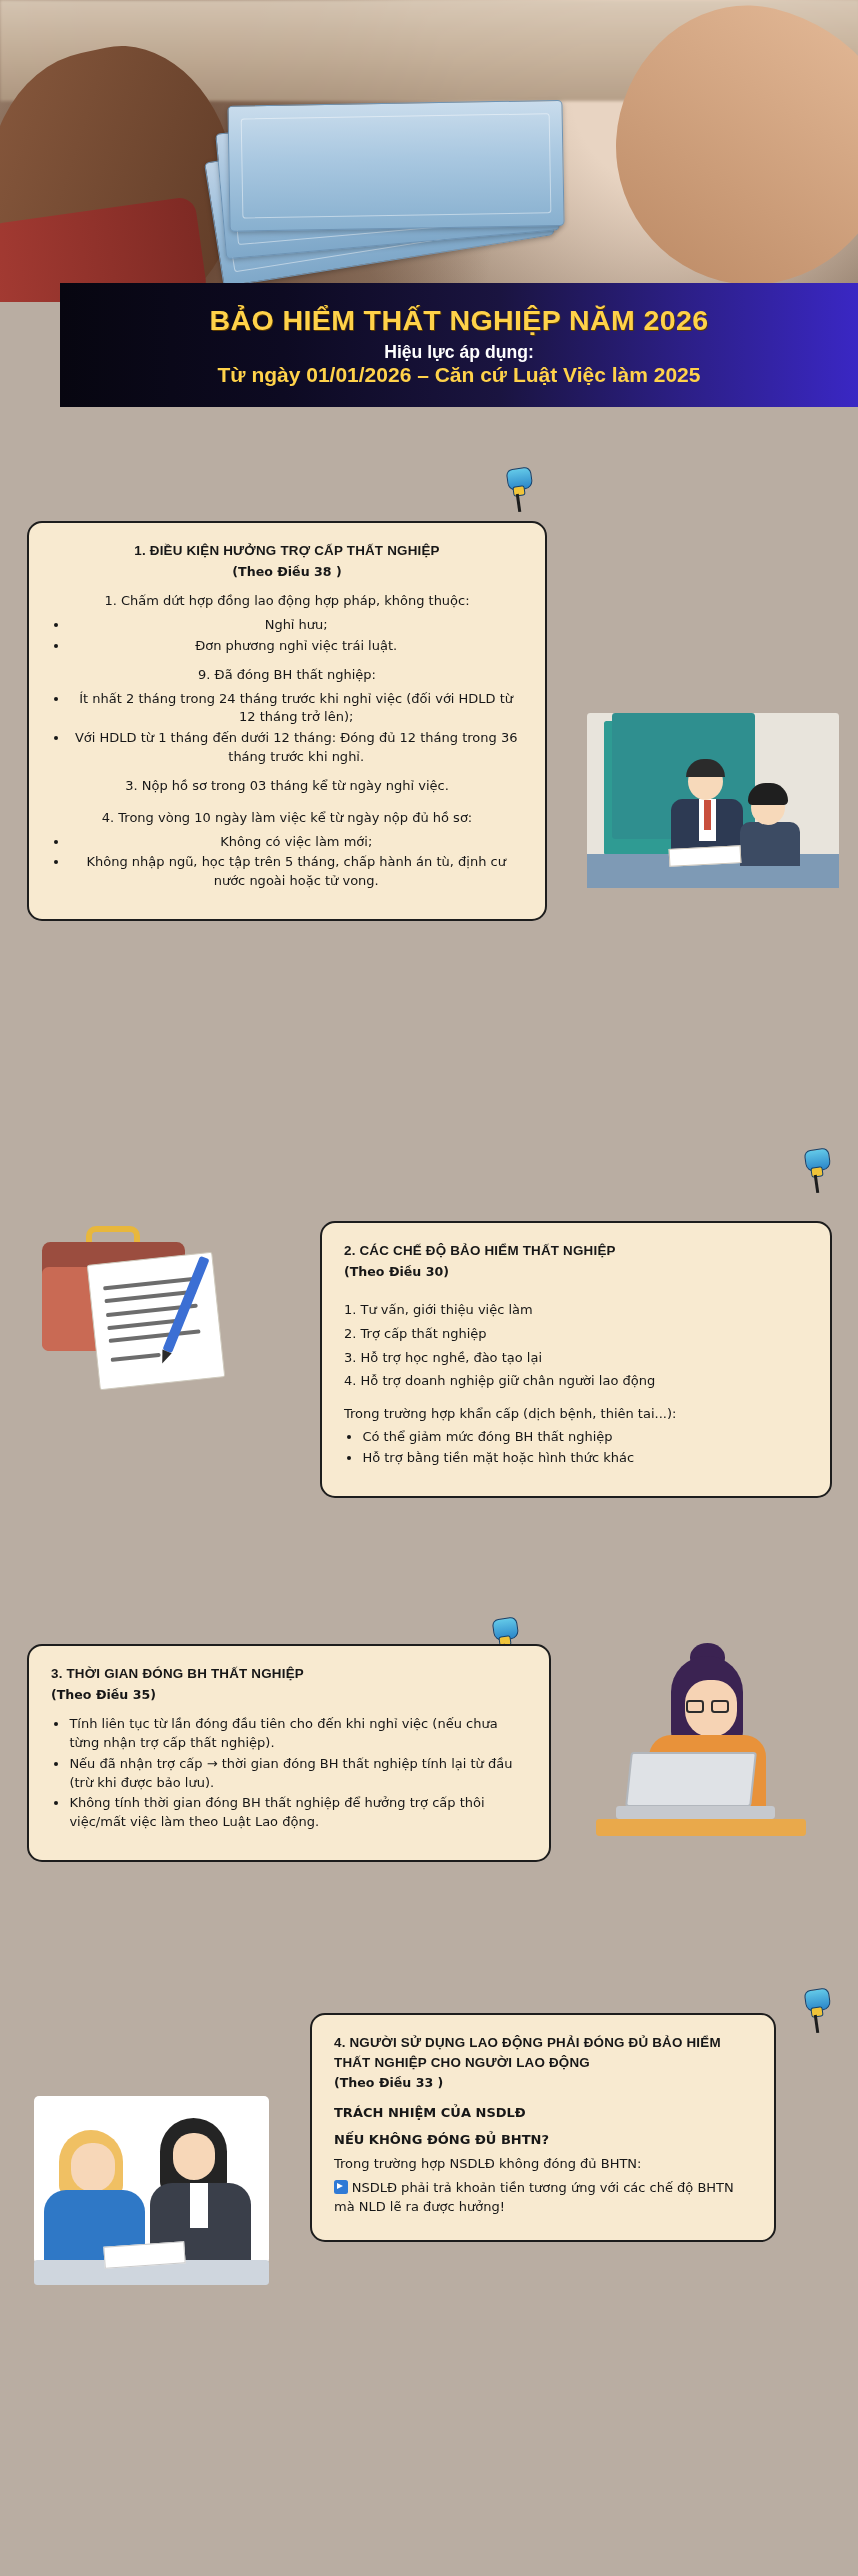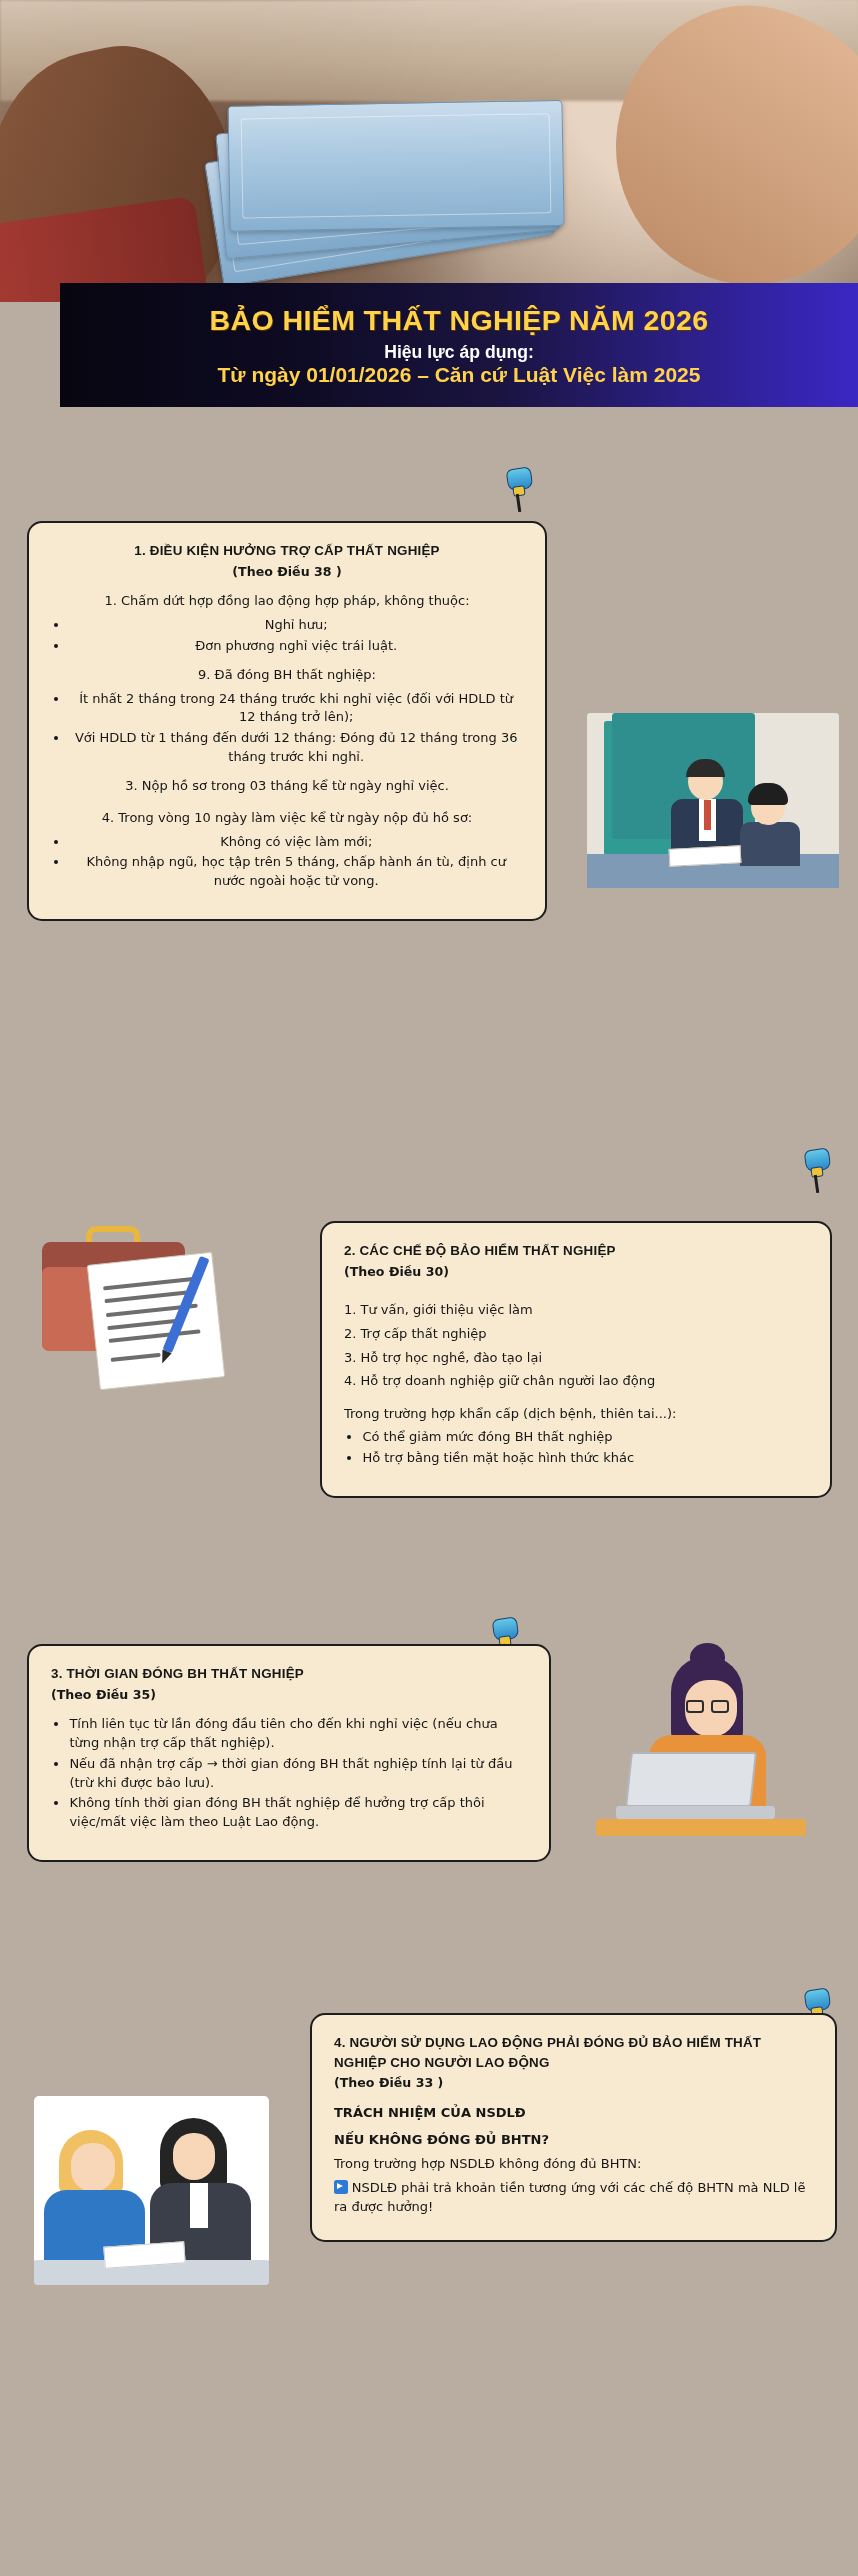--- a/index.html
+++ b/index.html
@@ -322,21 +322,21 @@
   <div class="body"></div>
   <div class="laptop-screen"></div>
     <div class="laptop-base"></div>
 </div>
 
 <div class="pin" style="left:798px; top:1989px;">
   <div class="head"></div>
     <div class="neck"></div>
     <div class="needle"></div>
 </div>
-<div class="card" style="left:310px; top:2013px; width:527px;">
+<div class="card" style="left:310px; top:2013px; width:466px;">
   <h2>4. NGƯỜI SỬ DỤNG LAO ĐỘNG PHẢI ĐÓNG ĐỦ BẢO HIỂM THẤT NGHIỆP CHO NGƯỜI LAO ĐỘNG</h2>
   <div class="subhead">(Theo Điều 33 )</div>
   <p style="font-weight:bold;">TRÁCH NHIỆM CỦA NSDLĐ</p>
   <p style="font-weight:bold; margin-top:8.4px;">NẾU KHÔNG ĐÓNG ĐỦ BHTN?</p>
   <p>Trong trường hợp NSDLĐ không đóng đủ BHTN:</p>
   <p>
     <span class="blue-arrow"></span><span>NSDLĐ phải trả khoản tiền tương ứng với các chế độ BHTN mà NLD lẽ ra được hưởng!</span>
   </p>
 </div>
 

